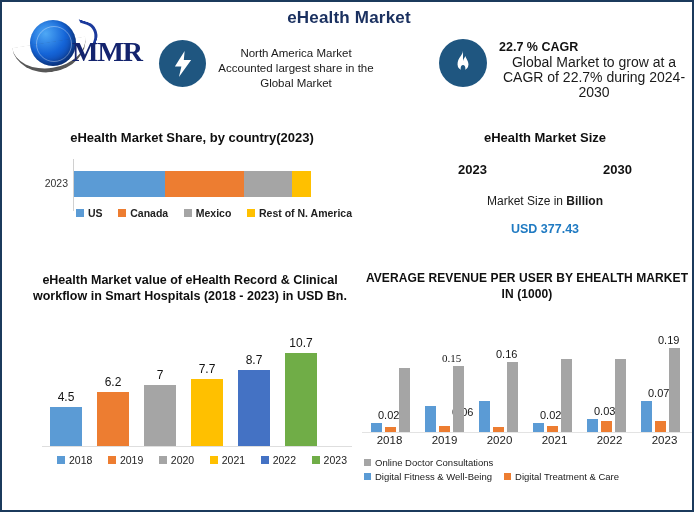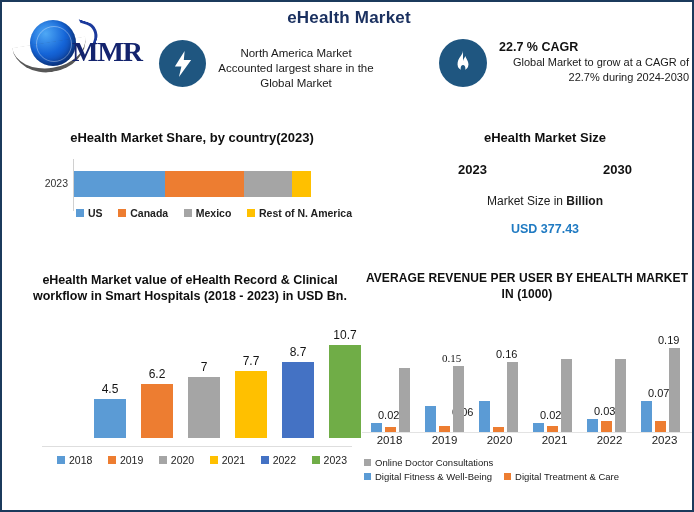--- a/index.html
+++ b/index.html
@@ -47,21 +47,21 @@
   .c-text{position:absolute;font-size:11.5px;line-height:15px;text-align:center;color:#1a1a1a;}
 
   #na-icon{left:157px;top:38px;width:47px;height:47px;}
   #na-text{left:214px;top:44px;width:160px;}
   #bolt{position:absolute;left:50%;top:50%;transform:translate(-50%,-50%);width:20px;height:26px;}
 
   #cagr-icon{left:437px;top:37px;width:48px;height:48px;}
   #flame{position:absolute;left:50%;top:50%;transform:translate(-50%,-50%);width:19px;height:25px;}
   #cagr-block{left:497px;top:38px;width:190px;}
   #cagr-head{font-size:12.5px;font-weight:bold;color:#121212;text-align:left;margin-bottom:1px;}
-  #cagr-body{font-size:11px;line-height:15px;color:#1a1a1a;text-align:right;}
+  #cagr-body{font-size:14px;line-height:15px;color:#1a1a1a;text-align:center;}
 
   
   .panel-title{position:absolute;font-weight:bold;color:#0f0f0f;text-align:center;}
 
   
   #share-title{left:30px;top:128px;width:320px;font-size:13px;}
   #share-chart{position:absolute;left:30px;top:155px;width:320px;height:90px;}
   #share-axis{position:absolute;left:41px;top:2px;width:1px;height:52px;background:#d0d0d0;}
   #share-cat{position:absolute;left:0px;top:20px;width:36px;text-align:right;font-size:10.5px;color:#333;}
   #share-bar{position:absolute;left:42px;top:14px;height:26px;width:237px;display:flex;}
@@ -76,21 +76,21 @@
   #size-years{position:absolute;left:398px;top:160px;width:290px;display:flex;}
   #size-years span{flex:1;text-align:center;font-size:13px;font-weight:bold;color:#111;}
   #size-sub{position:absolute;left:398px;top:192px;width:290px;text-align:center;font-size:12px;color:#1a1a1a;}
   #size-sub b{font-weight:bold;}
   #size-vals{position:absolute;left:398px;top:220px;width:290px;display:flex;}
   #size-vals span{flex:1;text-align:center;font-size:12.5px;font-weight:bold;color:#1f7ac2;}
 
   
   #sh-title{left:28px;top:270px;width:320px;font-size:12.5px;line-height:16px;}
   #sh-chart{position:absolute;left:40px;top:322px;width:310px;height:122px;}
-  .sh-col{position:absolute;bottom:8px;width:24px;text-align:center;margin-left:44px;}
+  .sh-col{position:absolute;bottom:0;width:24px;text-align:center;}
   .sh-col .bar{width:32px;border-radius:0;}
   .sh-col .lbl{position:absolute;left:-6px;width:44px;text-align:center;font-size:12px;color:#141414;}
   #sh-base{position:absolute;left:40px;top:444px;width:310px;height:1px;background:#dedede;}
   #sh-legend{position:absolute;left:55px;top:452px;width:290px;display:flex;justify-content:space-between;
     font-size:10.5px;color:#222;}
   #sh-legend .li{display:flex;align-items:center;gap:4px;}
   #sh-legend .sw{width:8px;height:8px;display:inline-block;}
 
   
   #arpu-title{left:360px;top:268px;width:330px;font-size:12px;line-height:16px;letter-spacing:.1px;}

